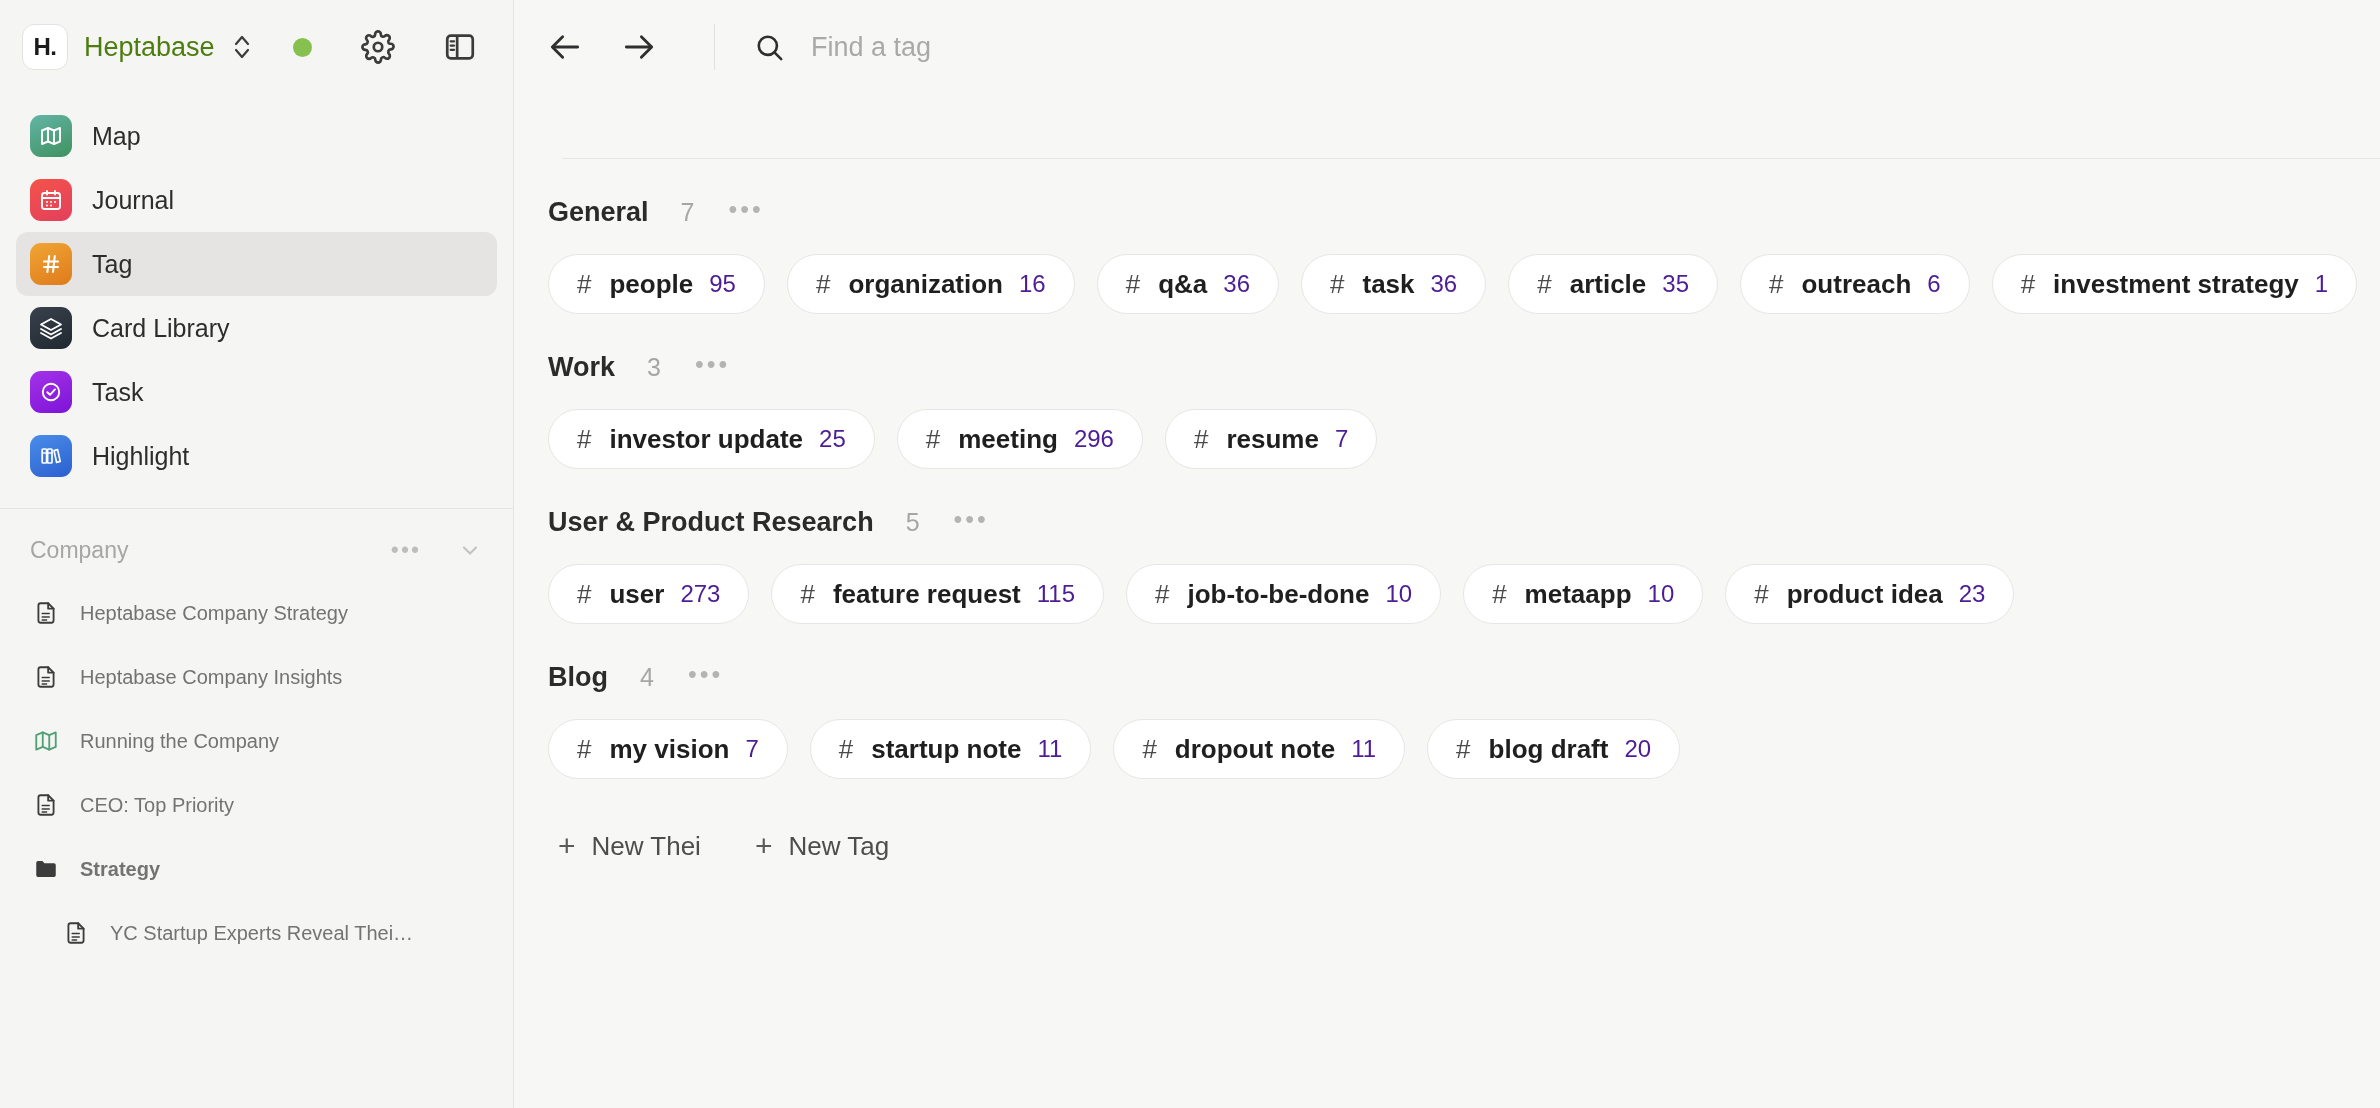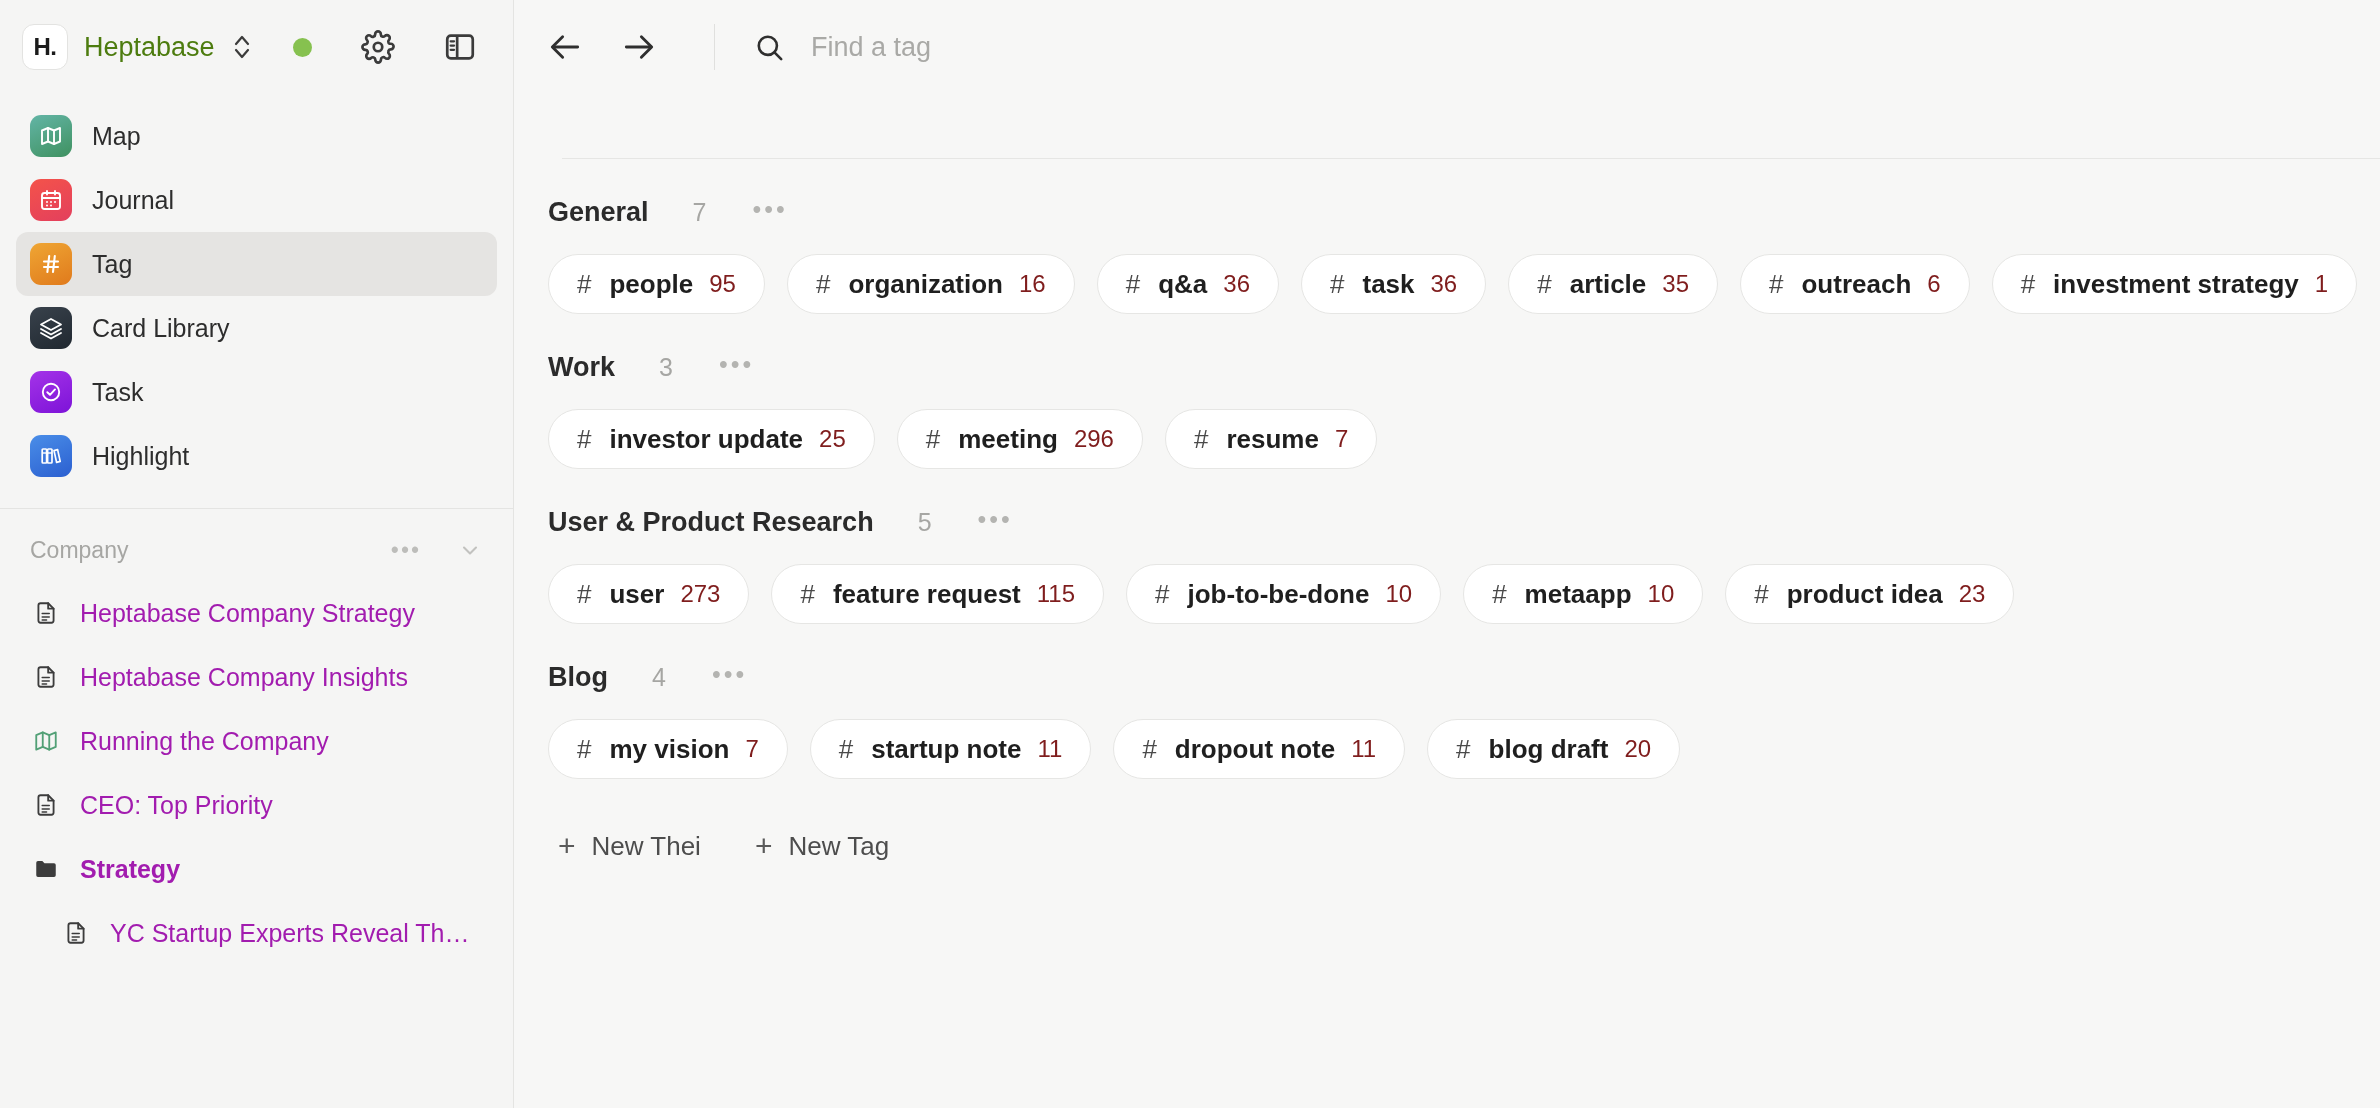--- a/index.html
+++ b/index.html
@@ -126,22 +126,22 @@
     display: flex;
     align-items: center;
     height: 64px;
     padding: 0 14px;
     border-radius: 10px;
     gap: 19px;
   }
   .doc-item.indent { padding-left: 44px; }
   .doc-ico { width: 31px; height: 31px; flex: 0 0 auto; display: flex; align-items: center; justify-content: center; }
   .doc-label {
-    font-size: 25px;
-    color: #a21caf;
+    font-size: 20px;
+    color: #737373;
     white-space: nowrap;
     overflow: hidden;
     text-overflow: ellipsis;
   }
   .doc-label.bold { font-weight: 700; }
 
   
   .main {
     flex: 1 1 auto;
     height: 100%;
@@ -199,21 +199,21 @@
     height: 1px;
     background: #e6e6e4;
     margin-left: 48px;
     margin-top: 64px;
   }
 
   .group { margin-top: 0; }
   .group-head {
     display: flex;
     align-items: baseline;
-    gap: 16px;
+    gap: 4px;
     padding: 38px 0 0 34px;
   }
   .group-name {
     font-size: 27px;
     font-weight: 700;
     color: #2b2b2b;
     white-space: nowrap;
   }
   .group-count {
     margin-left: 28px;
@@ -256,21 +256,21 @@
   }
   .pill-name {
     margin-left: 18px;
     font-size: 26px;
     font-weight: 700;
     color: #1f1f1f;
   }
   .pill-count {
     margin-left: 16px;
     font-size: 24px;
-    color: #7f1d1d;
+    color: #4c1d95;
     font-weight: 400;
   }
 
   .footer-actions {
     display: flex;
     align-items: center;
     gap: 0;
     padding: 44px 0 0 34px;
   }
   .action-btn {

